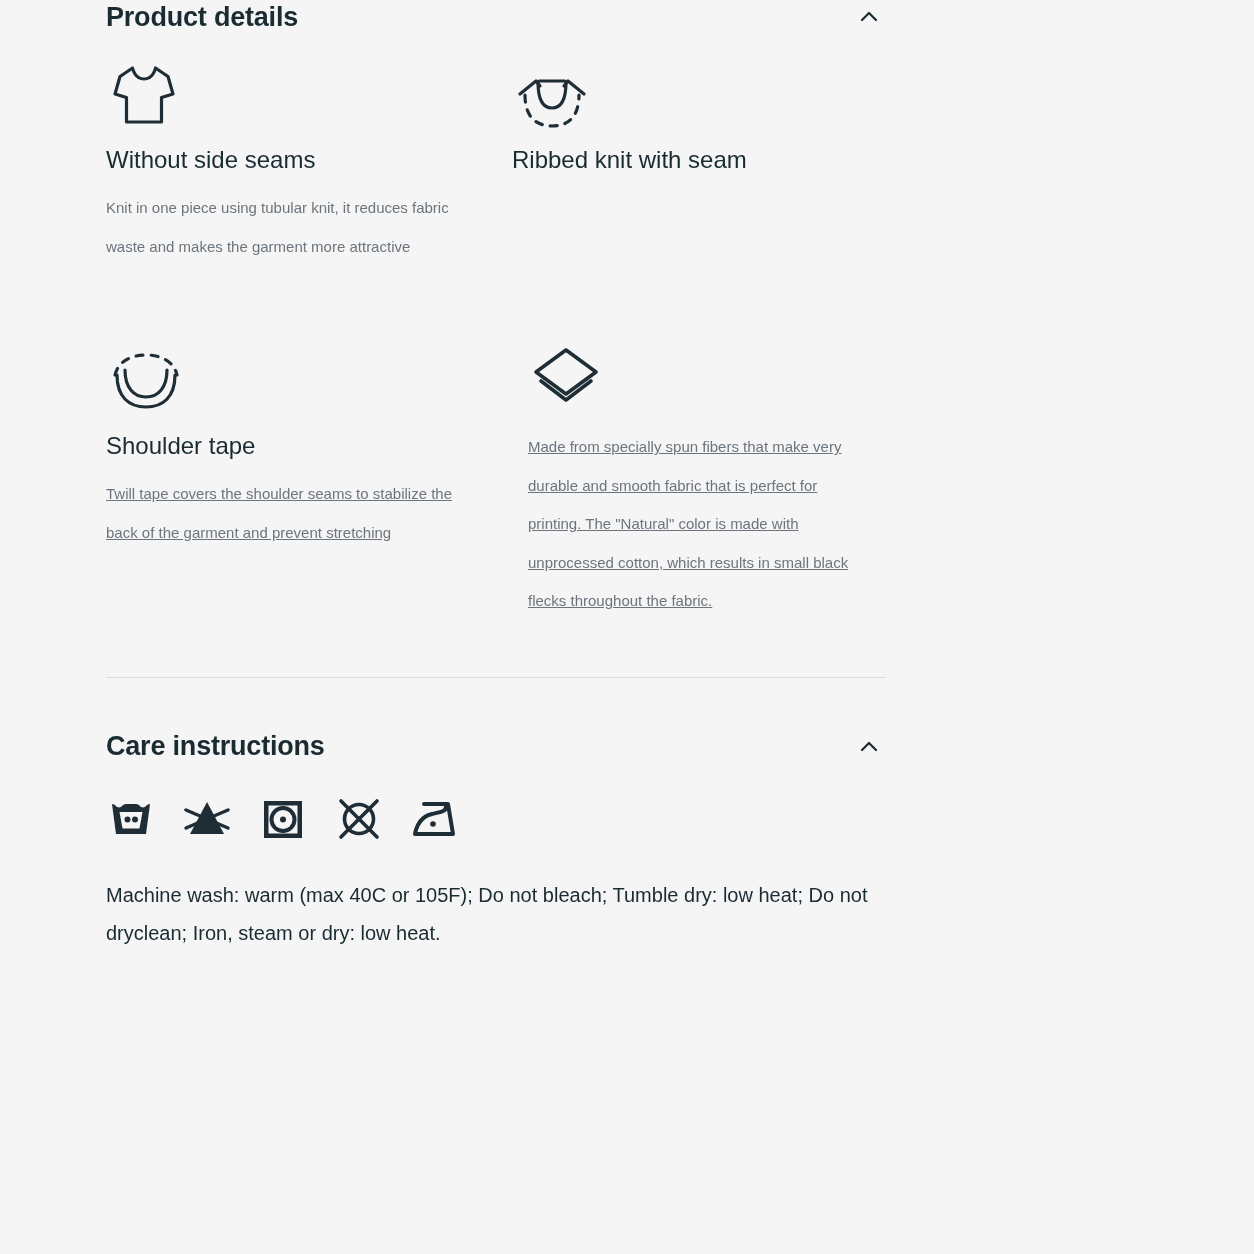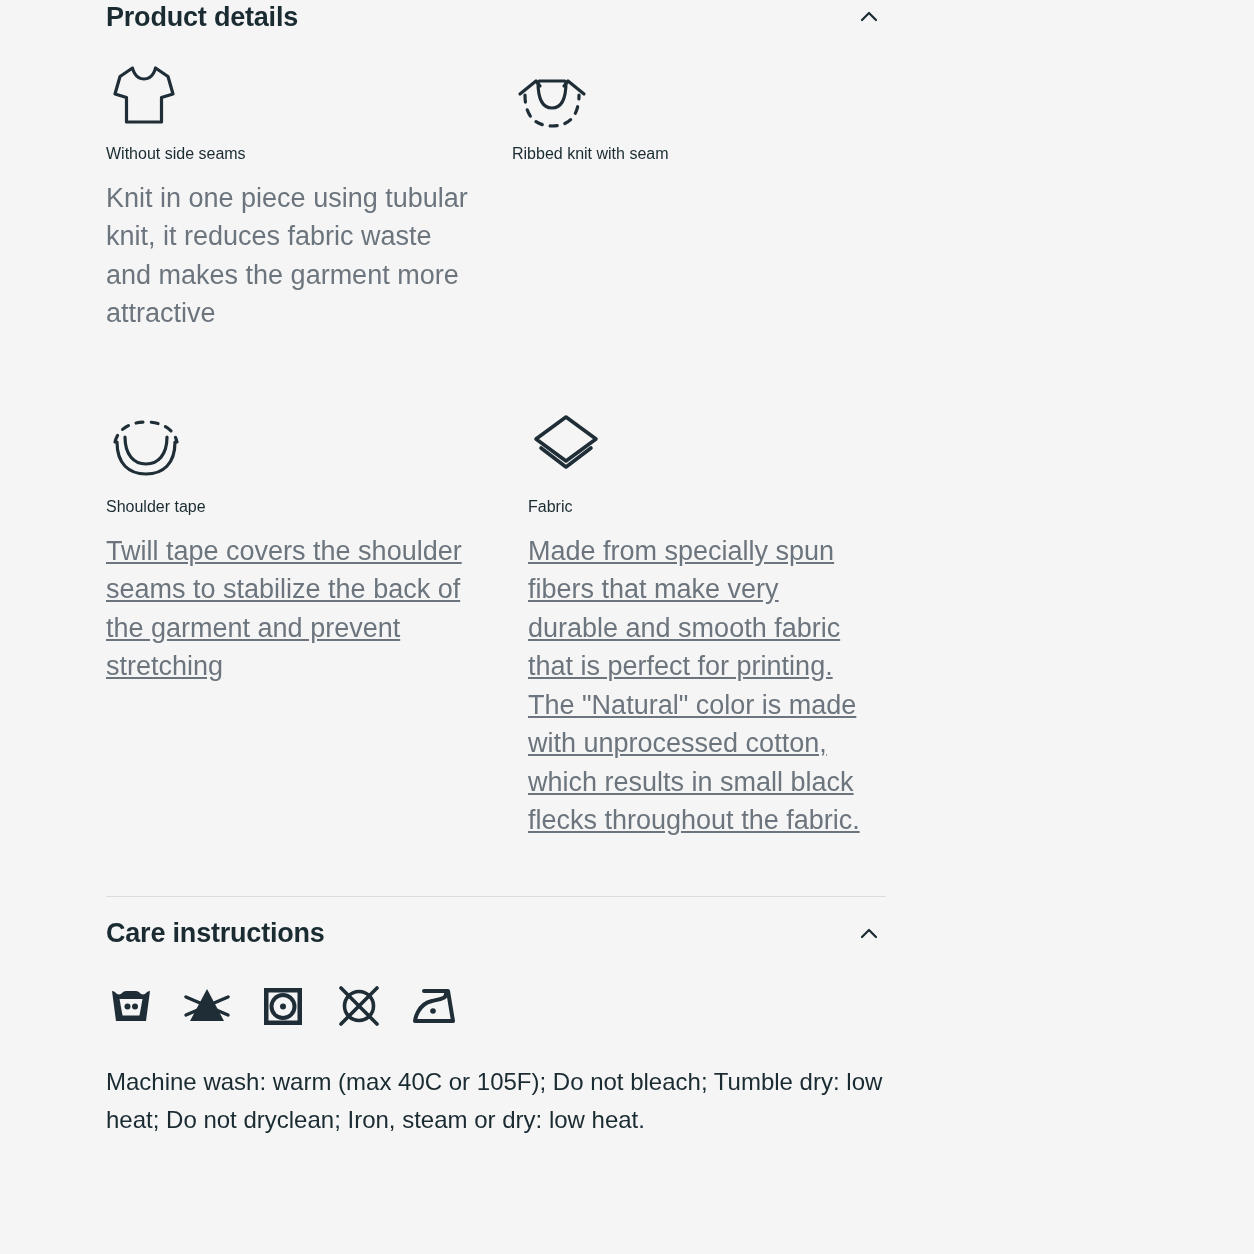--- a/index.html
+++ b/index.html
@@ -58,27 +58,27 @@
   }
   .detail-cell {
     padding-right: 34px;
   }
   .detail-icon {
     height: 72px;
     display: flex;
     align-items: flex-start;
   }
   .detail-title {
-    font-size: 16px;
+    font-size: 24px;
     color: #1a2b32;
     line-height: 1.3;
     font-weight: normal;
   }
   .detail-desc {
-    font-size: 27px;
+    font-size: 15px;
     color: #6c757d;
     line-height: 38.5px;
     font-weight: normal;
   }
 
   
   .divider {
     width: 780px;
     height: 1px;
     background: #dadce0;
@@ -92,21 +92,21 @@
   }
   .care-icon {
     width: 50px;
     height: 50px;
     display: flex;
     align-items: center;
     justify-content: center;
     flex: none;
   }
   .care-text {
-    font-size: 24px;
+    font-size: 20px;
     color: #1a2b32;
     line-height: 38.5px;
     width: 790px;
   }
 </style>
 </head>
 <body>
 
 <div class="page">
   <div class="content">
@@ -167,28 +167,27 @@
         <div class="detail-desc" style="margin-top:14px;text-decoration:underline;">Twill tape covers the shoulder seams to stabilize the back of the garment and prevent stretching</div>
       </div>
 
       <div class="detail-cell">
         <div class="detail-icon">
           <svg width="76" height="76" viewBox="0 0 76 76" fill="none">
             <path d="M38 8 L68 30 L38 52 L8 30 Z" stroke="#1f2d36" stroke-width="3.6" stroke-linejoin="round" fill="none"></path>
             <path d="M13 39 L38 58 L63 39" stroke="#1f2d36" stroke-width="3.6" stroke-linejoin="round" stroke-linecap="round" fill="none"></path>
           </svg>
         </div>
-        <div class="detail-title" style="margin-top:16px;">Fabric</div>
         <div class="detail-desc" style="margin-top:14px;text-decoration:underline;">Made from specially spun fibers that make very durable and smooth fabric that is perfect for printing. The "Natural" color is made with unprocessed cotton, which results in small black flecks throughout the fabric.</div>
       </div>
     </div>
 
     <div class="divider" style="margin-top:56px;"></div>
 
-    <div class="section-header" style="margin-top:20px;gap:24px;">
+    <div class="section-header" style="margin-top:52px;gap:24px;">
       <div class="section-title">Care instructions</div>
       <div class="chevron">
         <svg width="26" height="26" viewBox="0 0 26 26" fill="none">
           <path d="M6 16 L13 9 L20 16" stroke="#1a2b32" stroke-width="2.2" stroke-linecap="round" stroke-linejoin="round"></path>
         </svg>
       </div>
     </div>
 
     <div class="care-icons" style="margin-top:30px;">
 

